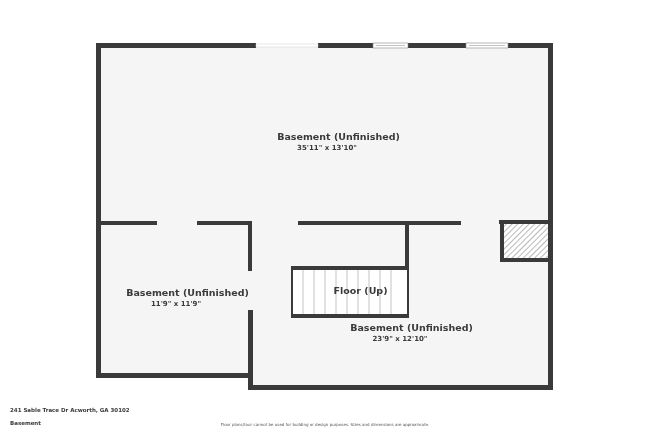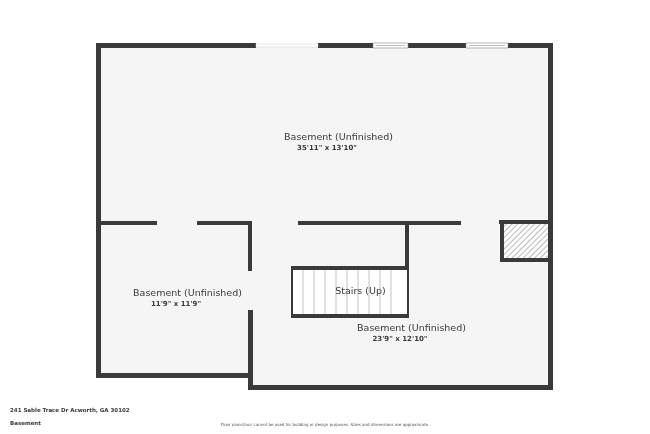--- a/index.html
+++ b/index.html
@@ -1,19 +1,19 @@
 <!DOCTYPE html>
 <html><head>
   <meta charset="utf-8">
   <style>
     html, body { margin:0; padding:0; background:#ffffff; }
     body { width:650px; height:434px; position:relative; overflow:hidden; font-family:"DejaVu Sans", sans-serif; }
     .plan { position:absolute; left:0; top:0; width:650px; height:434px; }
     .label { position:absolute; text-align:center; color:#3a3a3a; transform:translateX(-50%); white-space:nowrap; }
-    .room-name { font-size:9.5px; font-weight:normal;margin-left:23px; }
+    .room-name { font-size:9.5px; font-weight:bold;margin-left:23px; }
     .room-dim { font-size:7px; font-weight:bold; margin-top:2px; }
     .address { position:absolute; left:10px; top:407px; font-size:5.5px; font-weight:bold; color:#3a3a3a; }
     .level { position:absolute; left:10px; top:420px; font-size:5.5px; font-weight:bold; color:#3a3a3a; }
     .disclaimer { position:absolute; left:325px; top:422px; transform:translateX(-50%); font-size:4px; color:#555; white-space:nowrap; }
   </style>
 </head>
 <body>
 
 <svg class="plan" width="650" height="434" viewBox="0 0 650 434" xmlns="http://www.w3.org/2000/svg">
   <defs>
@@ -89,21 +89,21 @@
   <div class="room-name">Basement (Unfinished)</div>
   <div class="room-dim">35'11" x 13'10"</div>
 </div>
 
 <div class="label" style="left:176px; top:287px;">
   <div class="room-name">Basement (Unfinished)</div>
   <div class="room-dim">11'9" x 11'9"</div>
 </div>
 
 <div class="label" style="left:349px; top:285px;">
-  <div class="room-name">Stairs (Up)</div>
+  <div class="room-name">Floor (Up)</div>
 </div>
 
 <div class="label" style="left:400px; top:322px;">
   <div class="room-name">Basement (Unfinished)</div>
   <div class="room-dim">23'9" x 12'10"</div>
 </div>
 
 <div class="address">241 Sable Trace Dr Acworth, GA 30102</div>
 <div class="level">Basement</div>
 <div class="disclaimer">Floor plans/tour cannot be used for building or design purposes. Sizes and dimensions are approximate.</div>

